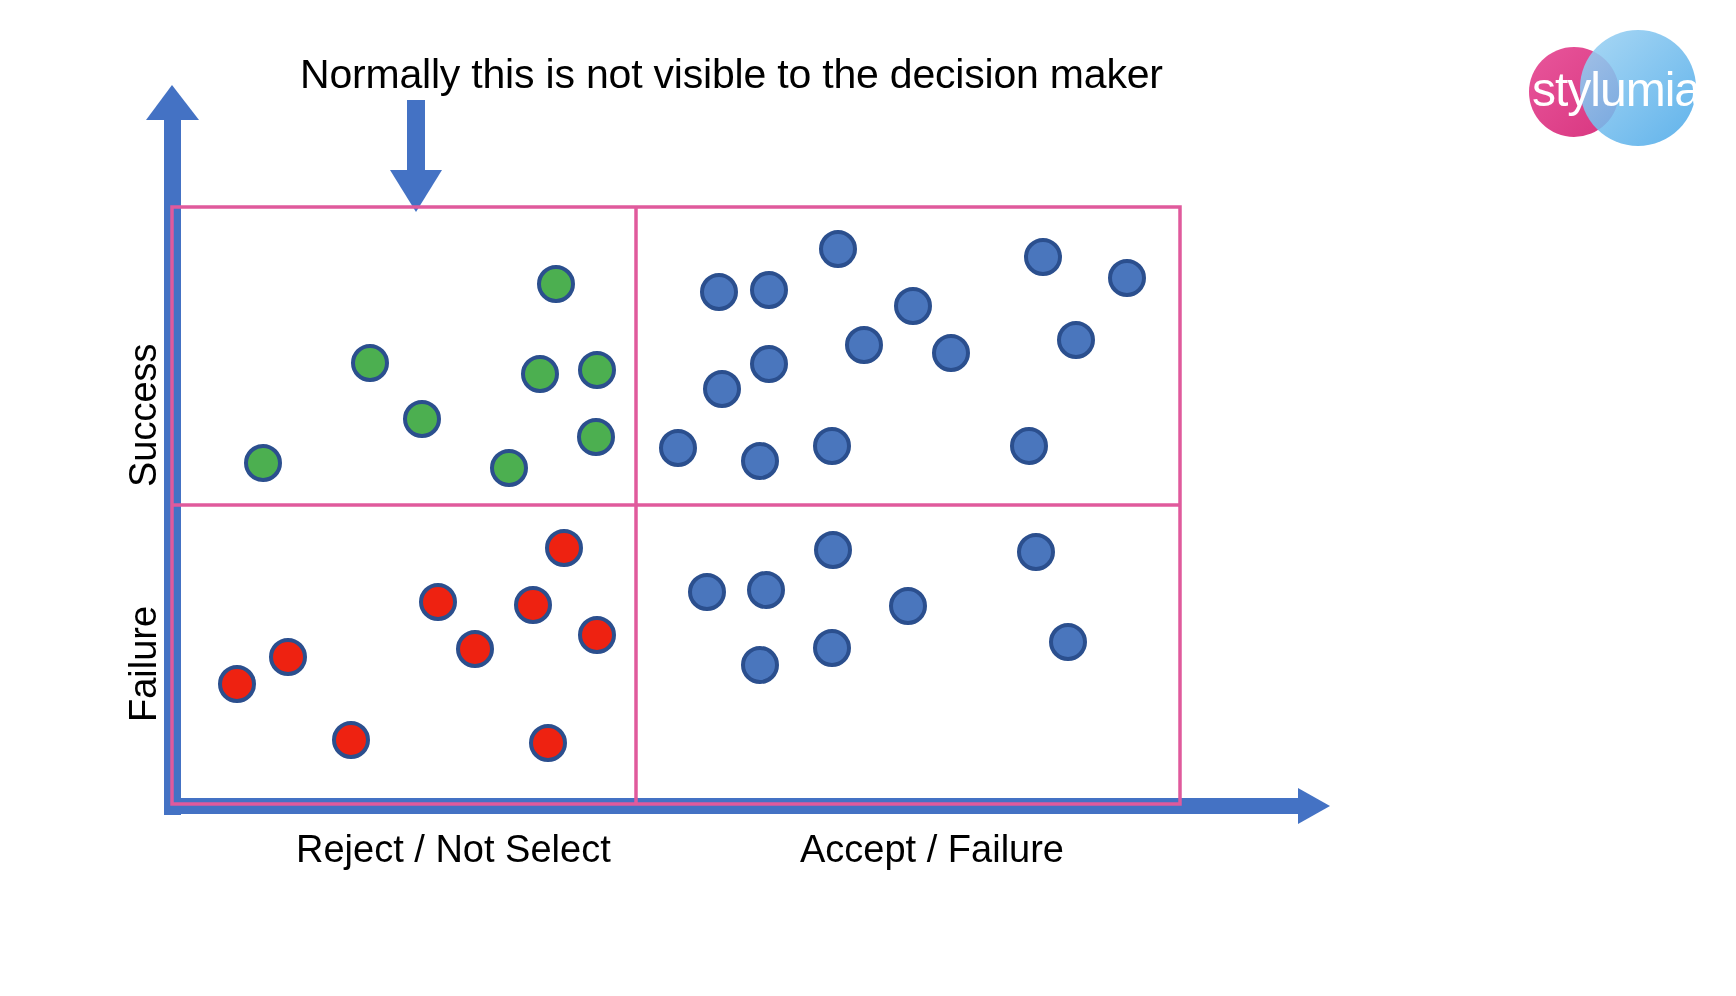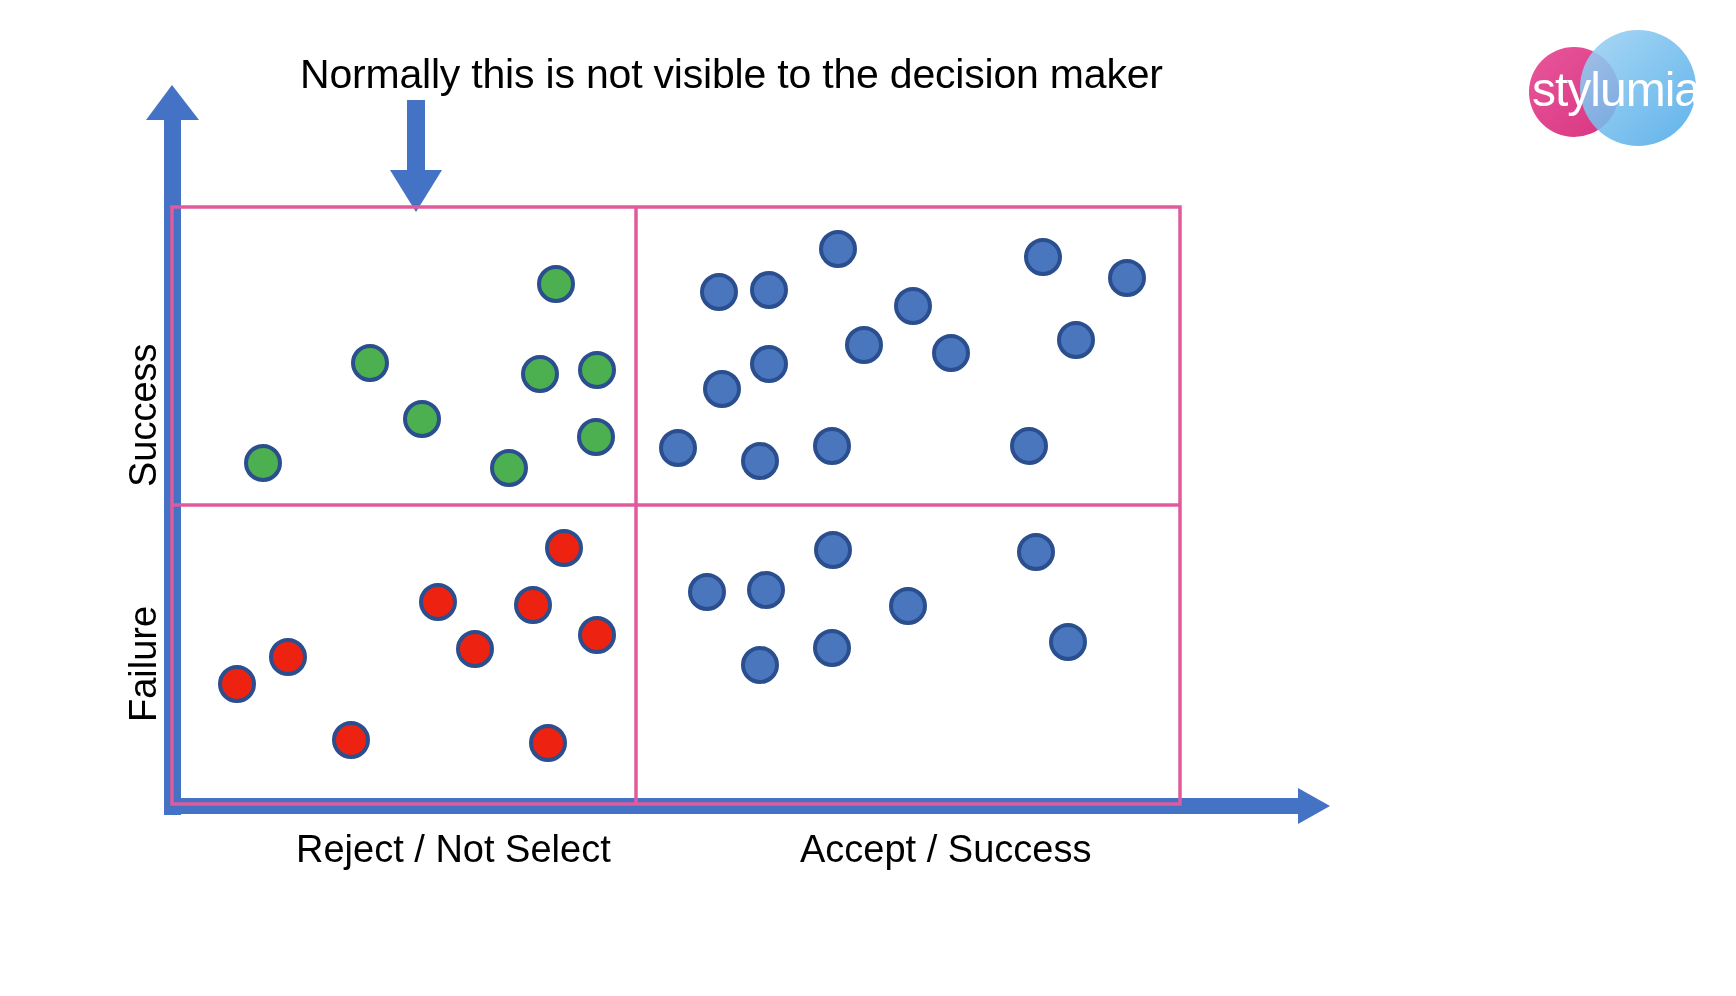--- a/index.html
+++ b/index.html
@@ -147,21 +147,21 @@
           <circle cx="1036" cy="552" r="17" fill="#4a76bd" stroke="#2b4f8e" stroke-width="4"></circle>
           <circle cx="1068" cy="642" r="17" fill="#4a76bd" stroke="#2b4f8e" stroke-width="4"></circle>
         </g>
       </g>
   </svg>
 
   <div class="axis-label y-axis-label" id="label-success">Success</div>
   <div class="axis-label y-axis-label" id="label-failure">Failure</div>
 
   <div class="axis-label" id="label-reject">Reject / Not Select</div>
-  <div class="axis-label" id="label-accept">Accept / Success</div>
+  <div class="axis-label" id="label-accept">Accept / Failure</div>
 
   <svg class="logo" viewBox="0 0 190 126">
     <defs>
       <linearGradient id="pinkGrad" x1="0" y1="0" x2="1" y2="1">
         <stop offset="0%" stop-color="#e8569b"></stop>
         <stop offset="100%" stop-color="#d8357f"></stop>
       </linearGradient>
       <linearGradient id="blueGrad" x1="0" y1="0" x2="1" y2="1">
         <stop offset="0%" stop-color="#9fd3f3"></stop>
         <stop offset="100%" stop-color="#4aa8e8"></stop>

